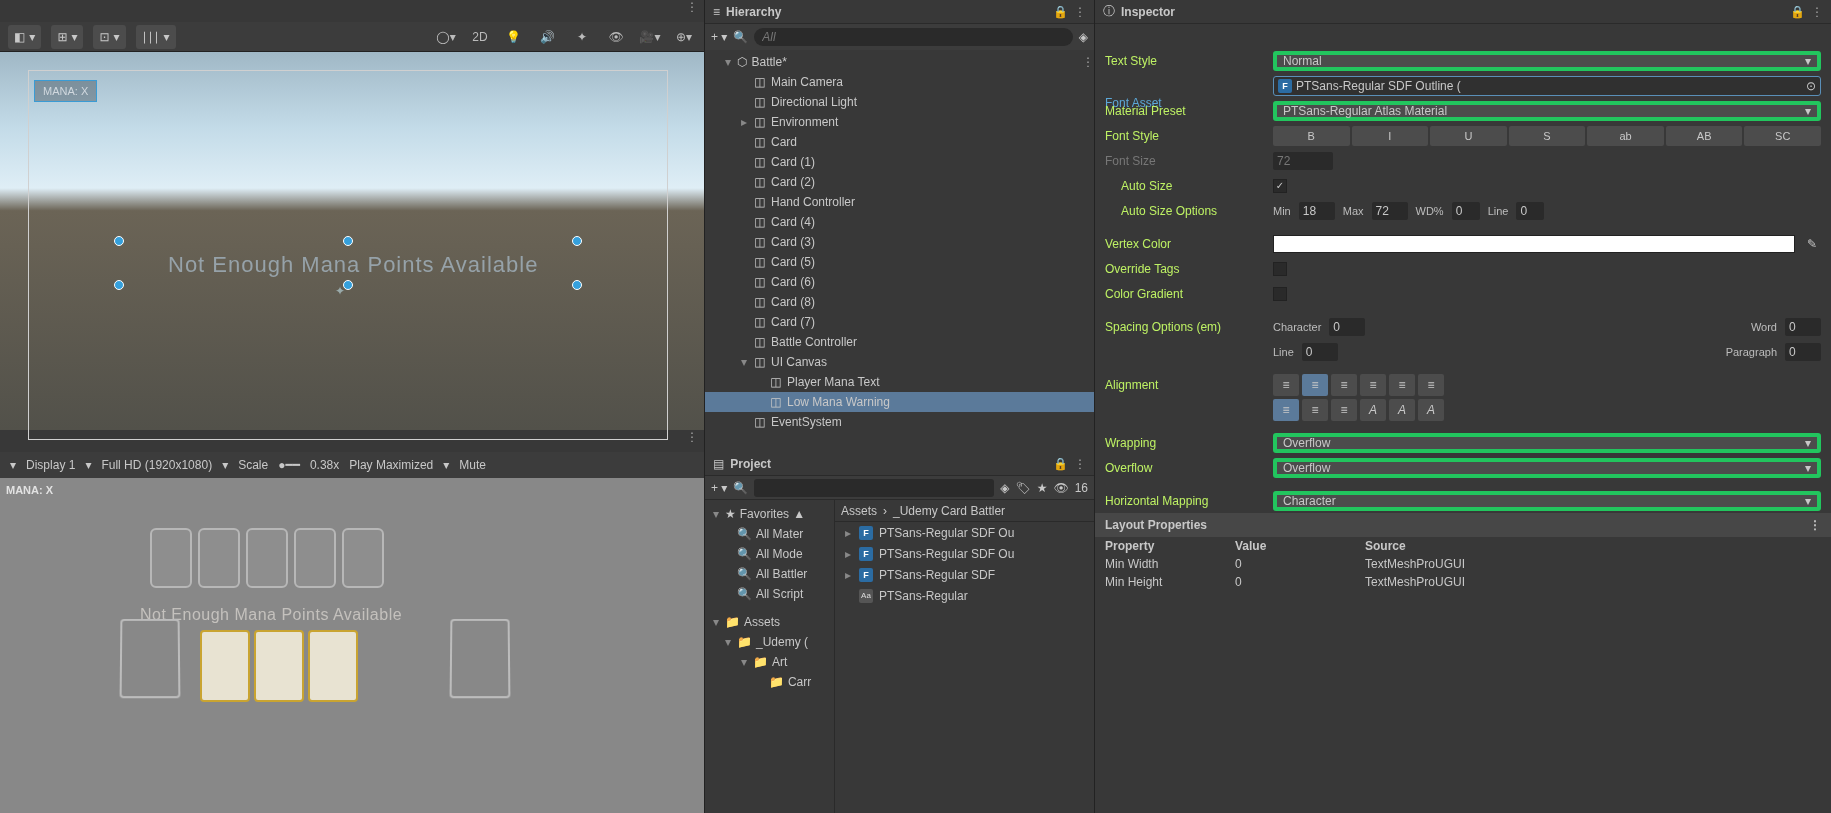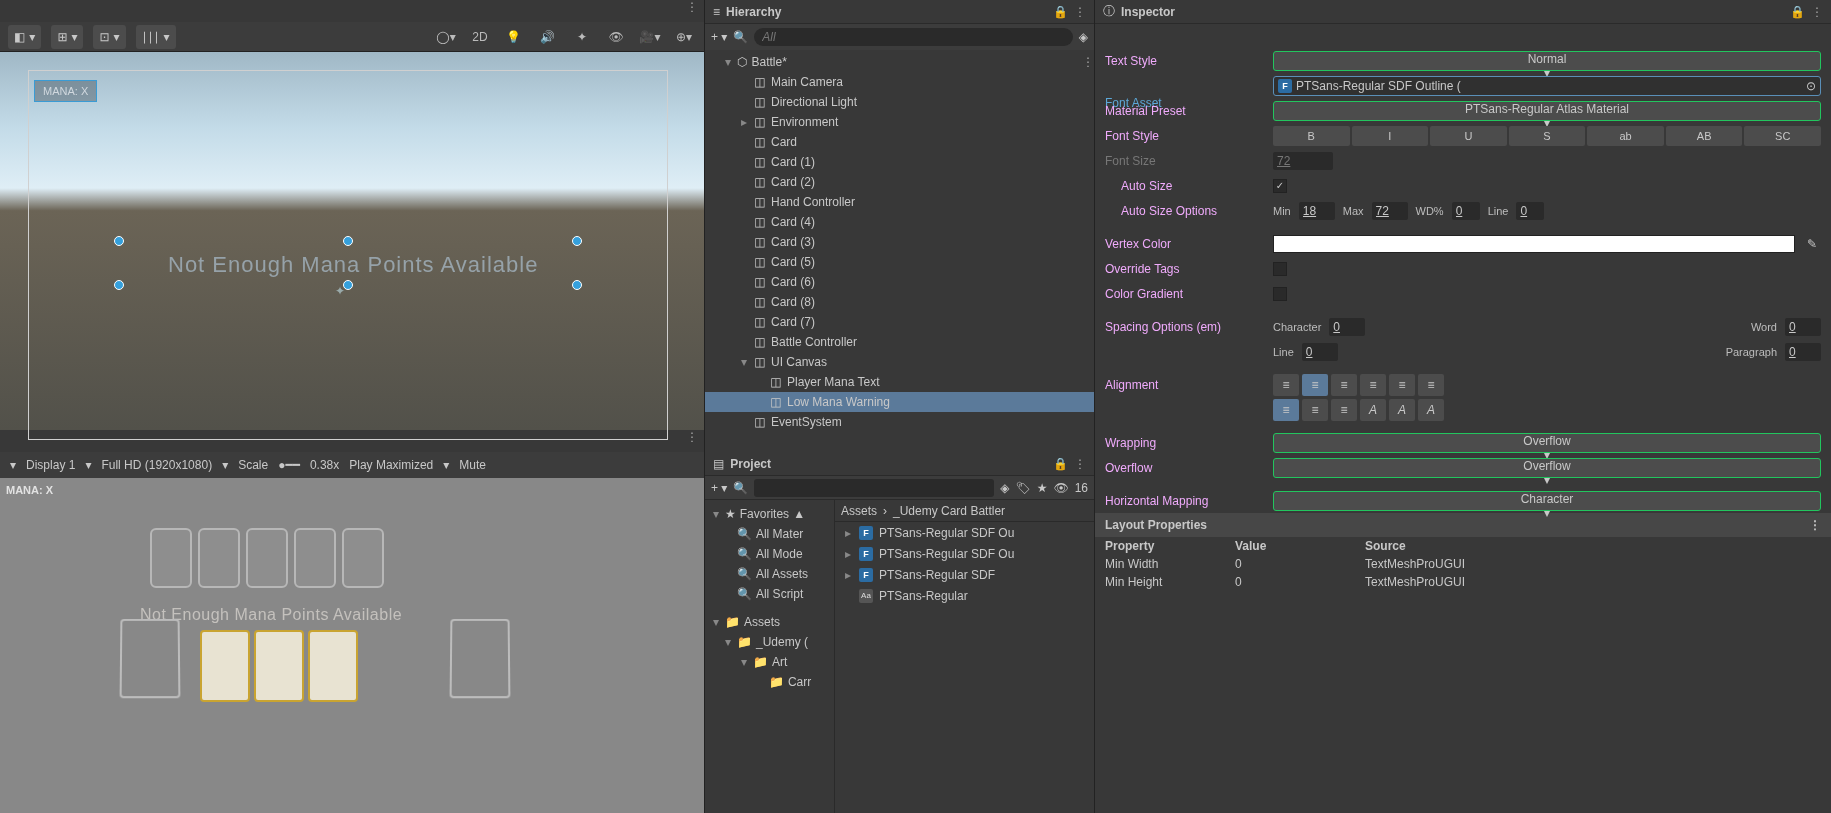--- a/index.html
+++ b/index.html
@@ -61,28 +61,28 @@
 .breadcrumb { height:22px; display:flex; align-items:center; padding:0 6px; color:#aaa; border-bottom:1px solid #2a2a2a; gap:6px; }
 .asset-list { flex:1; }
 .asset-row { height:21px; display:flex; align-items:center; gap:6px; padding:0 8px; }
 .f-icon { width:14px; height:14px; background:#2b6ca3; color:#fff; display:inline-flex; align-items:center; justify-content:center; font-size:9px; font-weight:bold; border-radius:2px; }
 .aa-icon { width:14px; height:14px; background:#555; color:#ddd; display:inline-flex; align-items:center; justify-content:center; font-size:8px; border-radius:2px; }
 
 
 .right { flex:1; height:100%; display:flex; flex-direction:column; background:#383838; }
 .insp-body { flex:1; overflow:auto; padding:0 0 10px 0; }
 .prop-row { display:flex; align-items:center; height:25px; padding:0 10px; gap:8px; }
-.prop-label { width:160px; color:#f0abfc; }
+.prop-label { width:160px; color:#bef264; }
 .prop-field { flex:1; }
-.dropdown { background:#4c4c4c; border:1px solid #22c55e; border-radius:3px; height:20px; display:flex; align-items:center; padding:0 6px; justify-content:space-between;flex-direction:column; }
+.dropdown { background:#4c4c4c; border:4px solid #22c55e; border-radius:3px; height:20px; display:flex; align-items:center; padding:0 6px; justify-content:space-between; }
 .obj-field { background:#303030; border:1px solid #5a8fb8; border-radius:3px; height:20px; display:flex; align-items:center; padding:0 4px; gap:4px; }
 .section-hdr { background:#474747; height:24px; display:flex; align-items:center; padding:0 10px; font-weight:bold; color:#d0d0d0; }
 .fs-btns { display:flex; gap:2px; flex:1; }
 .fs-btn { flex:1; height:20px; background:#4c4c4c; display:flex; align-items:center; justify-content:center; font-size:11px; border-radius:2px; }
-.num-field { width:36px; height:18px; background:#2a2a2a; border:none; color:#c8c8c8; text-align:left; padding:0 4px; border-radius:2px;text-decoration:underline; }
+.num-field { width:36px; height:18px; background:#2a2a2a; border:none; color:#c8c8c8; text-align:left; padding:0 4px; border-radius:2px; }
 .chk { width:14px; height:14px; background:#2a2a2a; border:1px solid #222; display:inline-flex; align-items:center; justify-content:center; font-size:10px; }
 .color-swatch { flex:1; height:18px; background:#ffffff; border:1px solid #222; }
 .eyedrop { width:18px; height:18px; display:flex; align-items:center; justify-content:center; }
 .align-btns { display:flex; gap:3px; }
 .align-btn { width:26px; height:22px; background:#4c4c4c; border-radius:2px; display:flex; align-items:center; justify-content:center; }
 .align-btn.active { background:#5b7a9a; }
 .layout-table { width:100%; }
 .layout-table .lrow { display:flex; padding:2px 10px; }
 .layout-table .c1{width:130px} .layout-table .c2{width:130px} .layout-table .c3{flex:1}
 .tiny-label { color:#bdbdbd; font-size:11px; }
@@ -326,21 +326,21 @@
               <span>All Mater</span>
             </div>
             <div class="tree-row ind-1">
               <span class="foldout"></span>
               <span>🔍</span>
               <span>All Mode</span>
             </div>
             <div class="tree-row ind-1">
               <span class="foldout"></span>
               <span>🔍</span>
-              <span>All Assets</span>
+              <span>All Battler</span>
             </div>
             <div class="tree-row ind-1">
               <span class="foldout"></span>
               <span>🔍</span>
               <span>All Script</span>
             </div>
           </div>
         <div style="height:8px"></div>
         <div class="tree-row">
           <span class="foldout">▾</span>

